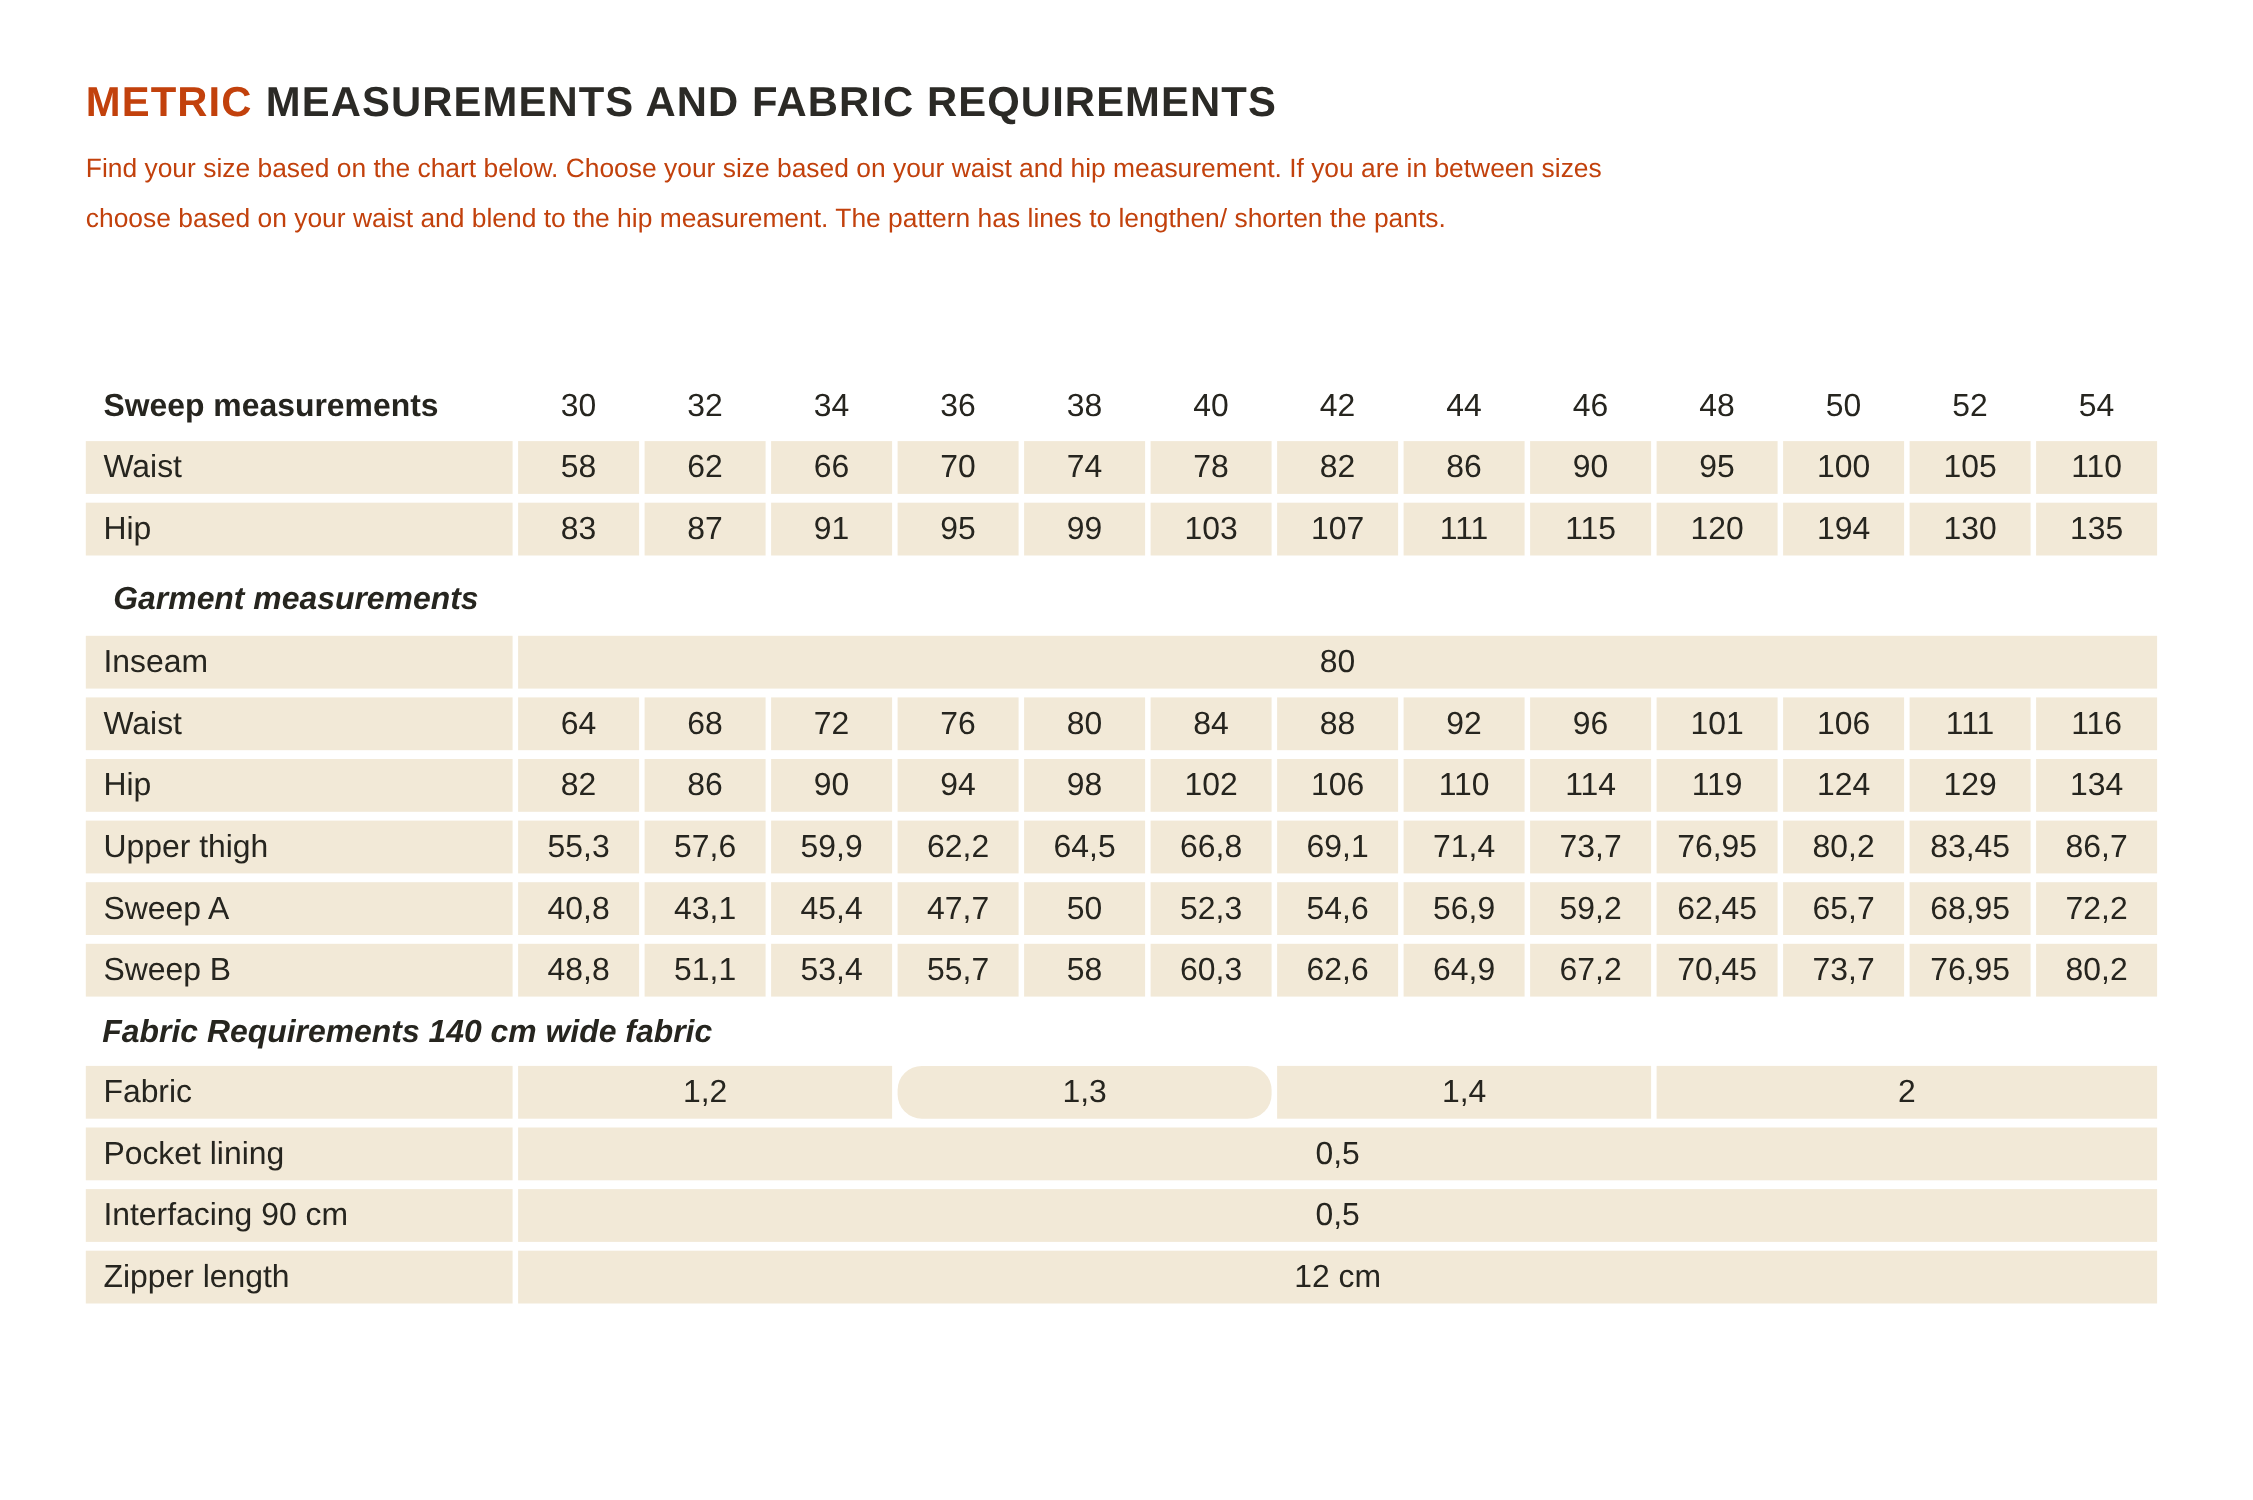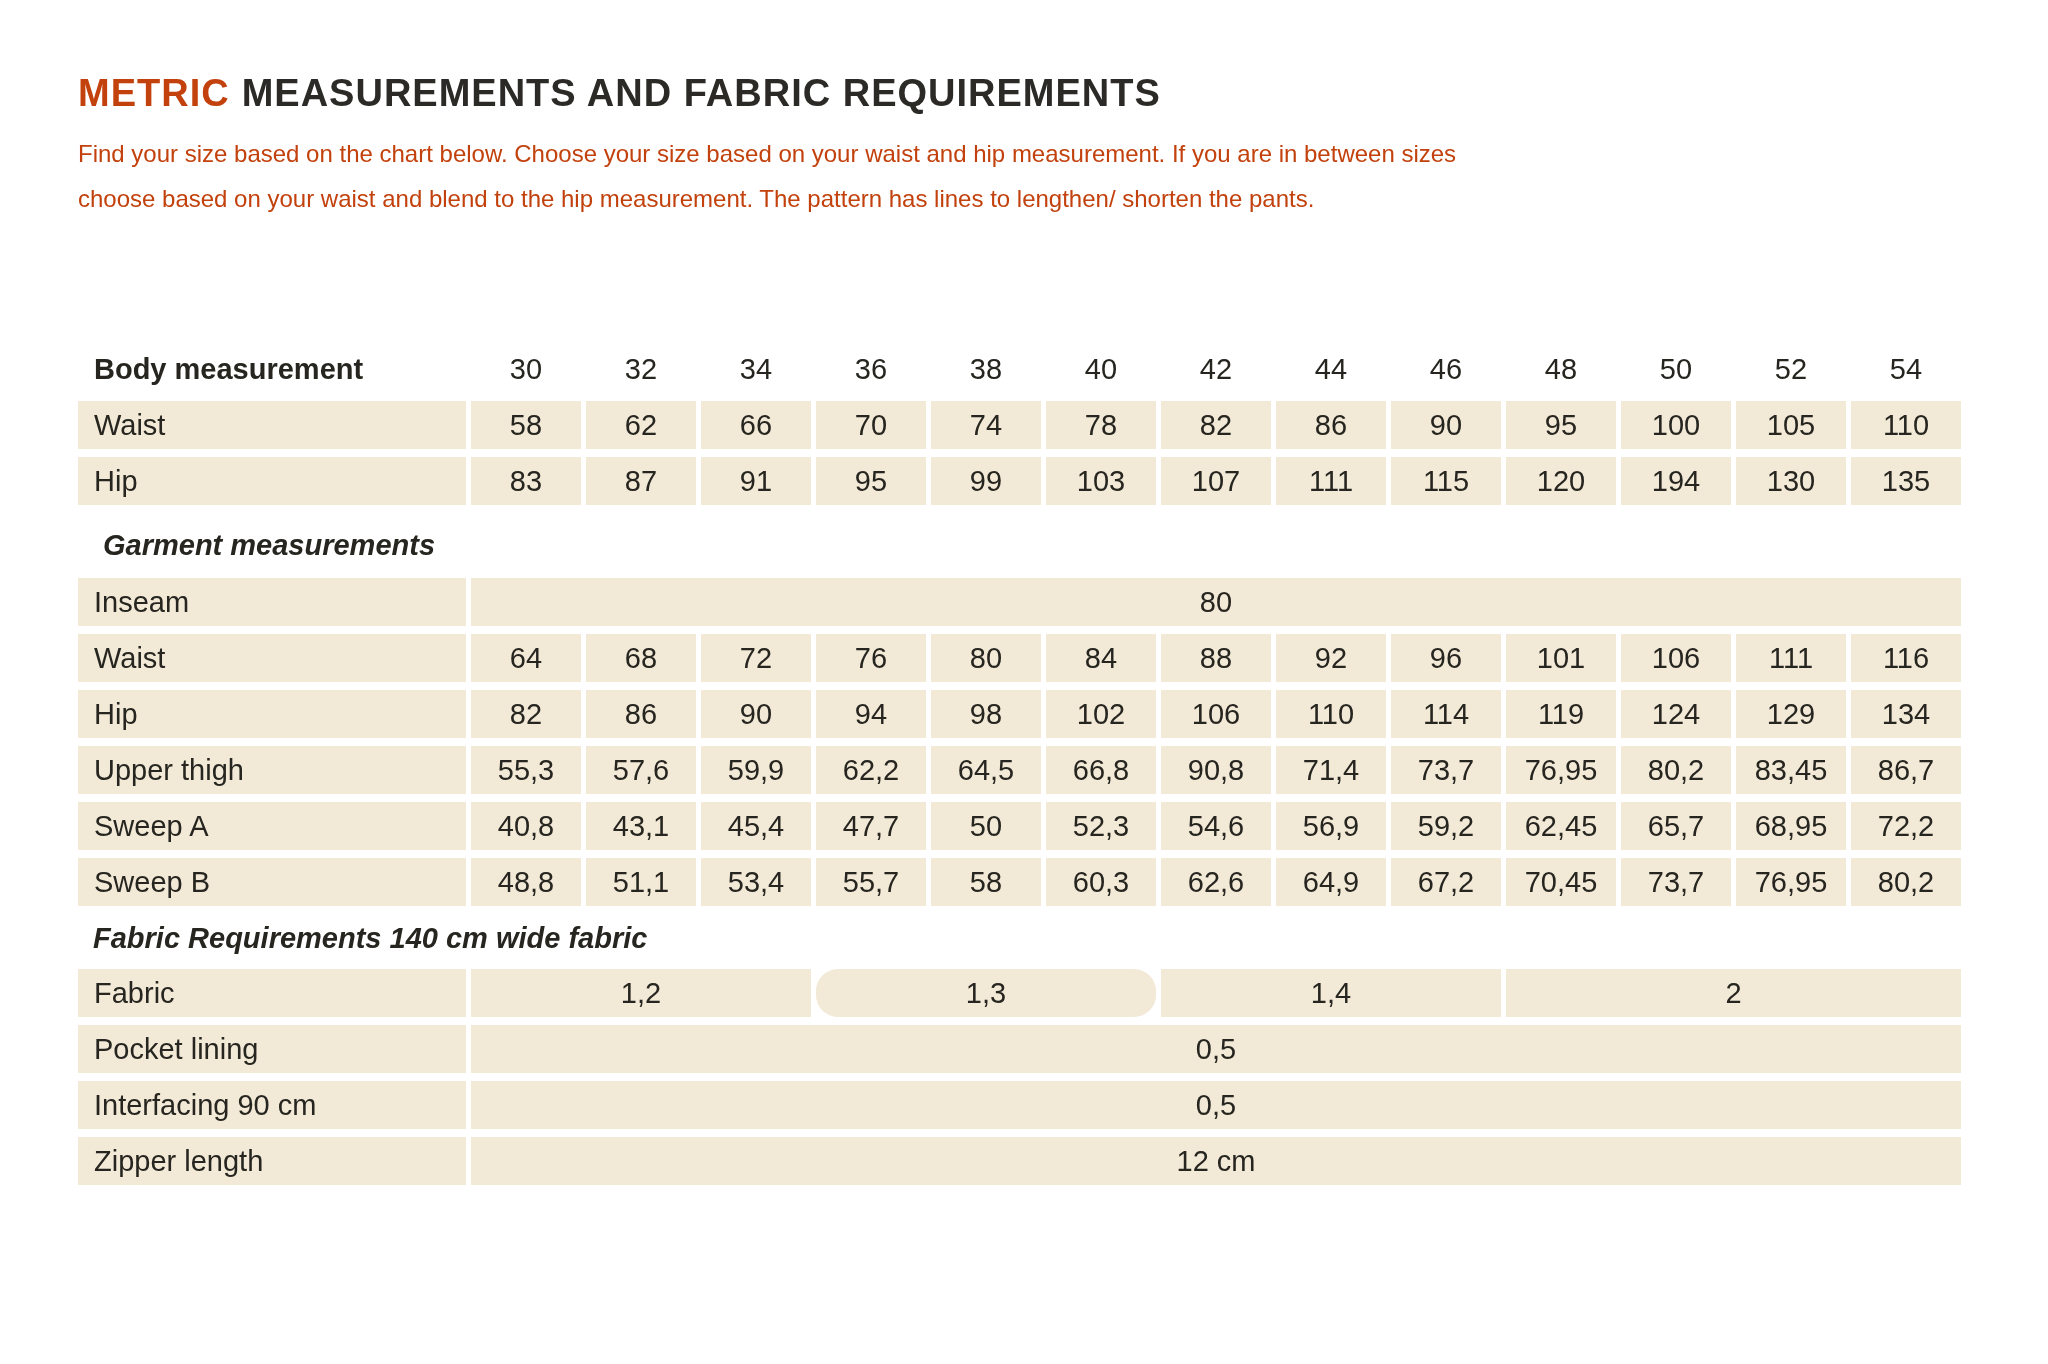--- a/index.html
+++ b/index.html
@@ -56,21 +56,21 @@
   </div>
 
   <div class="intro">
     <div class="intro-line">Find your size based on the chart below. Choose your size based on your waist and hip measurement. If you are in between sizes</div>
     <div class="intro-line">choose based on your waist and blend to the hip measurement. The pattern has lines to lengthen/ shorten the pants.</div>
   </div>
 
   <div class="size-table">
 
     <div class="row header-row">
-      <div class="cell label-cell">Body measurement</div>
+      <div class="cell label-cell">Sweep measurements</div>
     <div class="size-head">30</div>
         <div class="size-head">32</div>
         <div class="size-head">34</div>
         <div class="size-head">36</div>
         <div class="size-head">38</div>
         <div class="size-head">40</div>
         <div class="size-head">42</div>
         <div class="size-head">44</div>
         <div class="size-head">46</div>
         <div class="size-head">48</div>
@@ -155,21 +155,21 @@
       </div>
 
     <div class="row">
       <div class="cell label-cell">Upper thigh</div>
     <div class="cell">55,3</div>
         <div class="cell">57,6</div>
         <div class="cell">59,9</div>
         <div class="cell">62,2</div>
         <div class="cell">64,5</div>
         <div class="cell">66,8</div>
-        <div class="cell">90,8</div>
+        <div class="cell">69,1</div>
         <div class="cell">71,4</div>
         <div class="cell">73,7</div>
         <div class="cell">76,95</div>
         <div class="cell">80,2</div>
         <div class="cell">83,45</div>
         <div class="cell">86,7</div>
       </div>
 
     <div class="row">
       <div class="cell label-cell">Sweep A</div>

